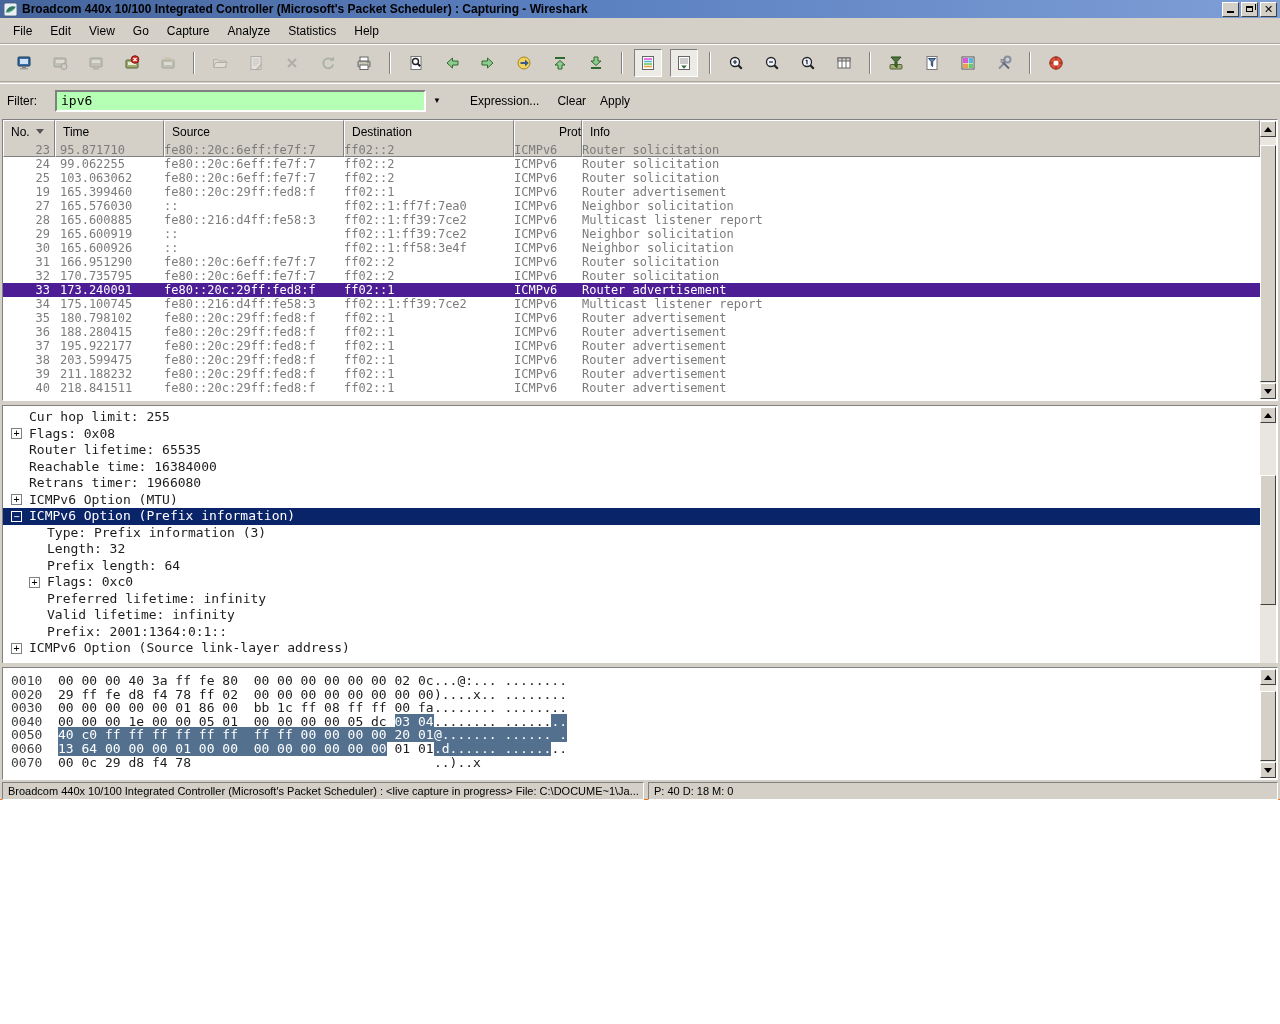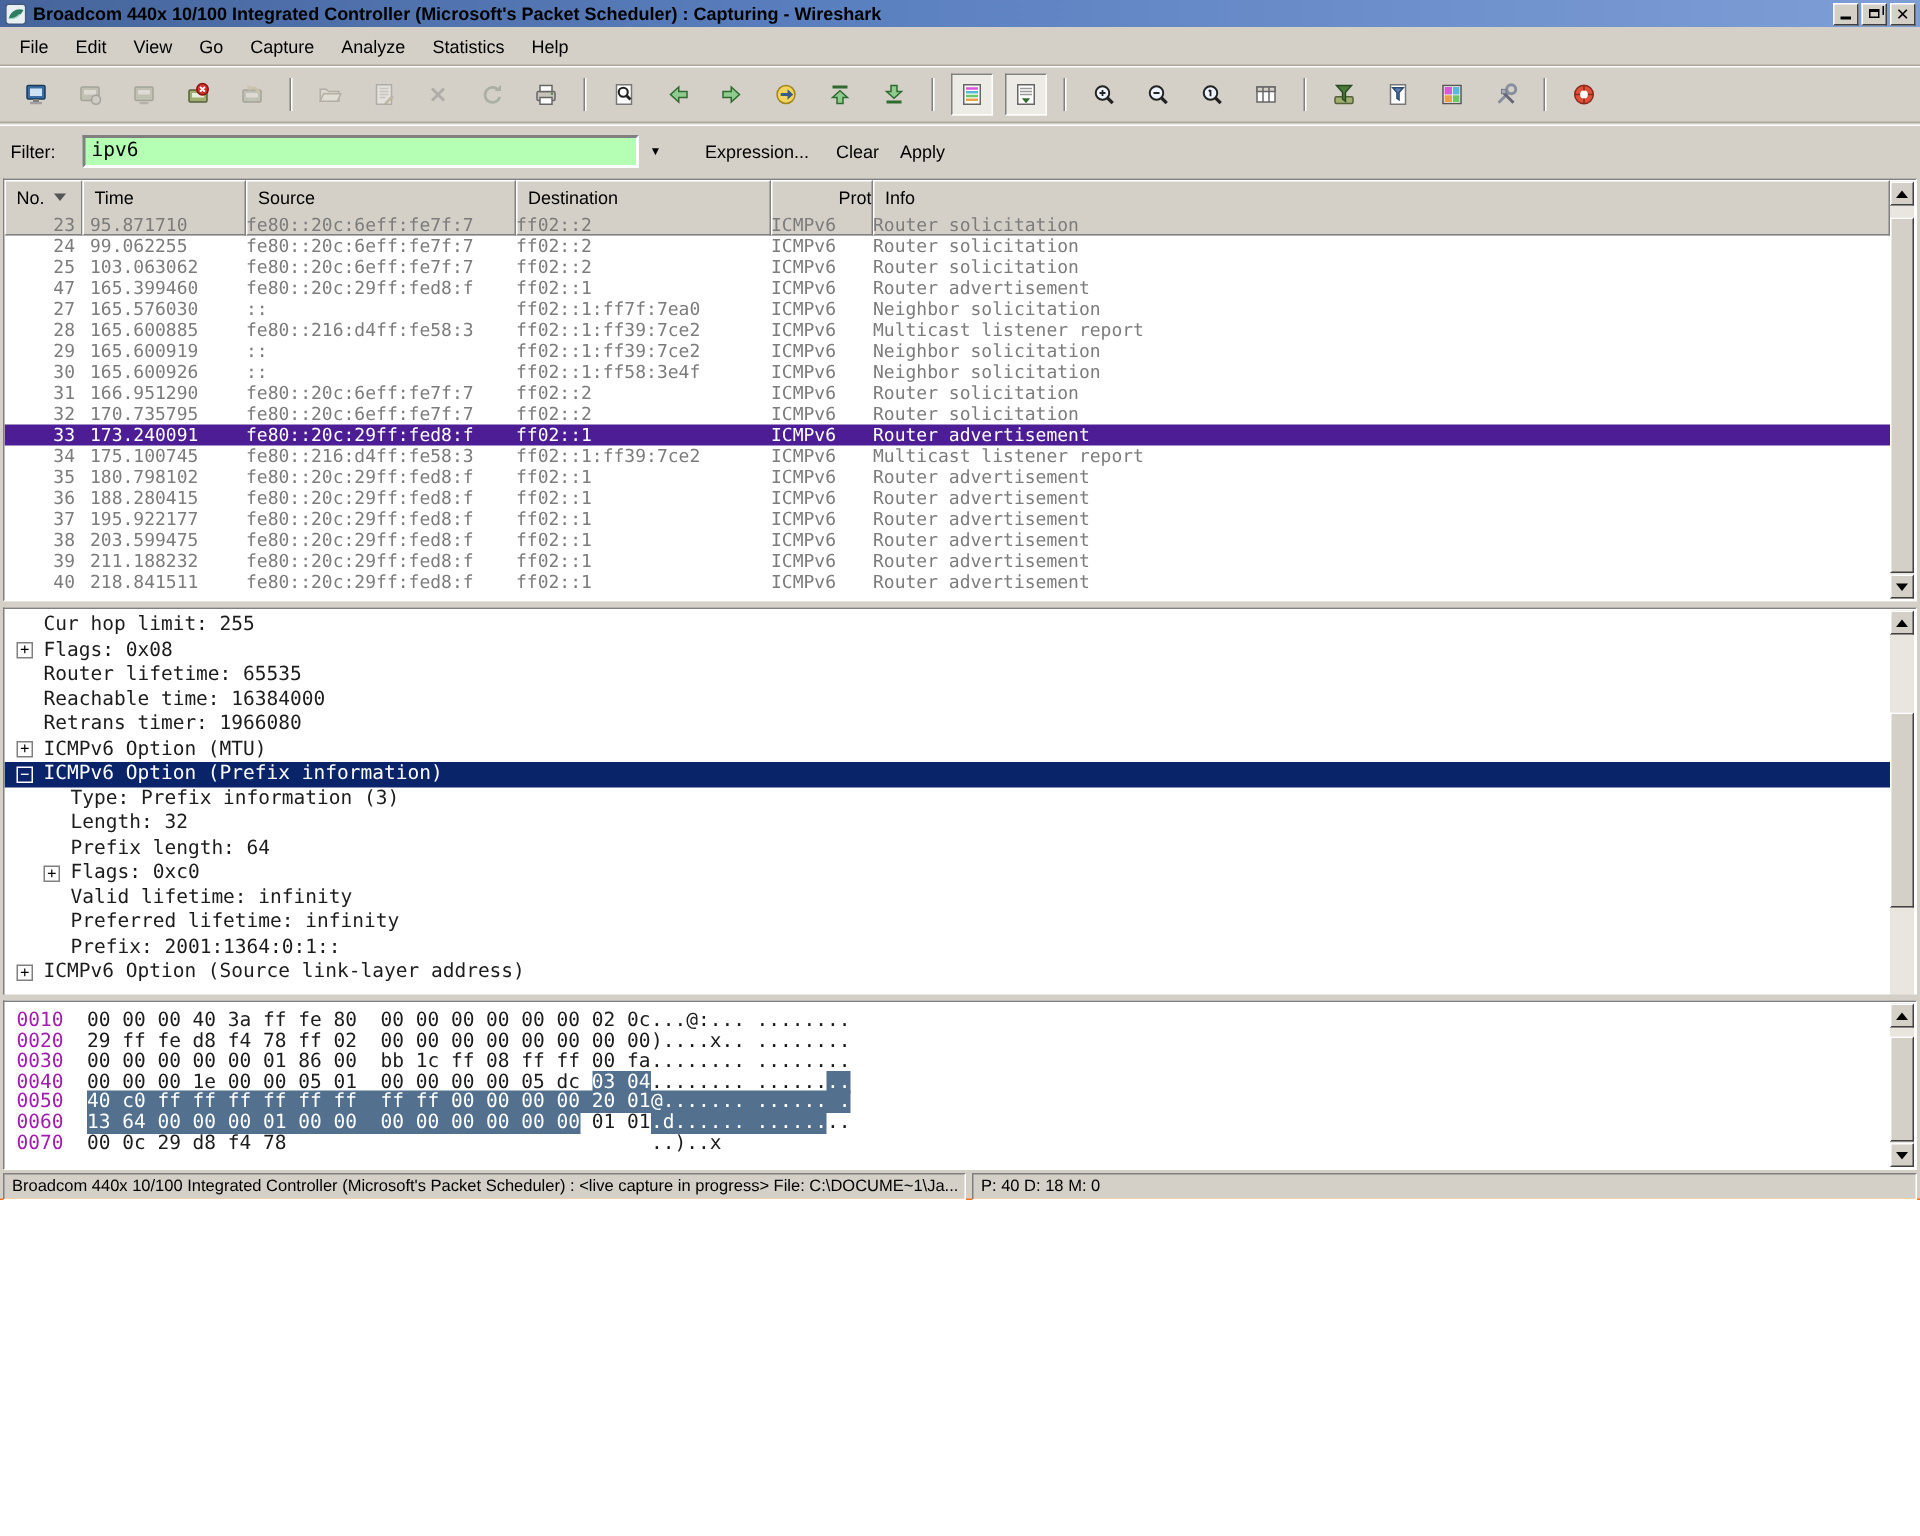--- a/index.html
+++ b/index.html
@@ -75,21 +75,21 @@
   .drow.sel { background:#0a246a; color:#ffffff; }
   .dindent { flex:0 0 auto; }
   .expbox { flex:0 0 auto; width:11px; height:11px; border:1px solid #808080; background:#ffffff; color:#000;
     font:10px/9px "DejaVu Sans Mono",monospace; text-align:center; margin-right:7px; }
   .drow.sel .expbox { background:transparent; border-color:#ffffff; color:#ffffff; }
   .expspacer { flex:0 0 auto; width:18px; }
 
   
   .hexrows { position:absolute; top:6px; left:8px; right:17px; bottom:0; }
   .hrow { font:13px/13.6px "DejaVu Sans Mono",monospace; color:#1c1c1c; white-space:pre; }
-  .hoff { color:#a21caf; }
+  .hoff { color:#404040; }
   .hbytes { display:inline-block; width:376px; white-space:pre; }
   .hsel { background:#53718e; color:#ffffff; }
 
   
   .vscroll { position:absolute; top:1px; right:1px; bottom:1px; width:16px; background:#e9e6df; }
   .sbtn { position:absolute; left:0; width:16px; height:16px; background:#d4d0c8;
     border:1px solid; border-color:#ffffff #404040 #404040 #ffffff; display:flex; align-items:center; justify-content:center; }
   .sbtn.up { top:0; } .sbtn.down { bottom:0; }
   .tri-up { width:0; height:0; border-left:4px solid transparent; border-right:4px solid transparent; border-bottom:5px solid #000; }
   .tri-down { width:0; height:0; border-left:4px solid transparent; border-right:4px solid transparent; border-top:5px solid #000; }
@@ -389,21 +389,21 @@
           </div>
           <div class="plrow">
             <span class="c0">25</span>
             <span class="c1">103.063062</span>
             <span class="c2">fe80::20c:6eff:fe7f:7</span>
             <span class="c3">ff02::2</span>
             <span class="c4">ICMPv6</span>
             <span class="c5">Router solicitation</span>
           </div>
           <div class="plrow">
-            <span class="c0">47</span>
+            <span class="c0">19</span>
             <span class="c1">165.399460</span>
             <span class="c2">fe80::20c:29ff:fed8:f</span>
             <span class="c3">ff02::1</span>
             <span class="c4">ICMPv6</span>
             <span class="c5">Router advertisement</span>
           </div>
           <div class="plrow">
             <span class="c0">27</span>
             <span class="c1">165.576030</span>
             <span class="c2">::</span>
@@ -535,22 +535,22 @@
           <div class="drow"><span class="dindent" style="width: 8px;"></span><span class="expbox">+</span><span>Flags: 0x08</span></div>
           <div class="drow"><span class="dindent" style="width: 8px;"></span><span class="expspacer"></span><span>Router lifetime: 65535</span></div>
           <div class="drow"><span class="dindent" style="width: 8px;"></span><span class="expspacer"></span><span>Reachable time: 16384000</span></div>
           <div class="drow"><span class="dindent" style="width: 8px;"></span><span class="expspacer"></span><span>Retrans timer: 1966080</span></div>
           <div class="drow"><span class="dindent" style="width: 8px;"></span><span class="expbox">+</span><span>ICMPv6 Option (MTU)</span></div>
           <div class="drow sel"><span class="dindent" style="width: 8px;"></span><span class="expbox">−</span><span>ICMPv6 Option (Prefix information)</span></div>
           <div class="drow"><span class="dindent" style="width: 26px;"></span><span class="expspacer"></span><span>Type: Prefix information (3)</span></div>
           <div class="drow"><span class="dindent" style="width: 26px;"></span><span class="expspacer"></span><span>Length: 32</span></div>
           <div class="drow"><span class="dindent" style="width: 26px;"></span><span class="expspacer"></span><span>Prefix length: 64</span></div>
           <div class="drow"><span class="dindent" style="width: 26px;"></span><span class="expbox">+</span><span>Flags: 0xc0</span></div>
+          <div class="drow"><span class="dindent" style="width: 26px;"></span><span class="expspacer"></span><span>Preferred lifetime: infinity</span></div>
           <div class="drow"><span class="dindent" style="width: 26px;"></span><span class="expspacer"></span><span>Valid lifetime: infinity</span></div>
-          <div class="drow"><span class="dindent" style="width: 26px;"></span><span class="expspacer"></span><span>Preferred lifetime: infinity</span></div>
           <div class="drow"><span class="dindent" style="width: 26px;"></span><span class="expspacer"></span><span>Prefix: 2001:1364:0:1::</span></div>
           <div class="drow"><span class="dindent" style="width: 8px;"></span><span class="expbox">+</span><span>ICMPv6 Option (Source link-layer address)</span></div>
         </div>
       <div class="vscroll">
         <div class="sbtn up">
             <span class="tri-up"></span>
           </div>
         <div class="sthumb" style="top:68px; height:130px;"></div>
         <div class="sbtn down">
             <span class="tri-down"></span>

